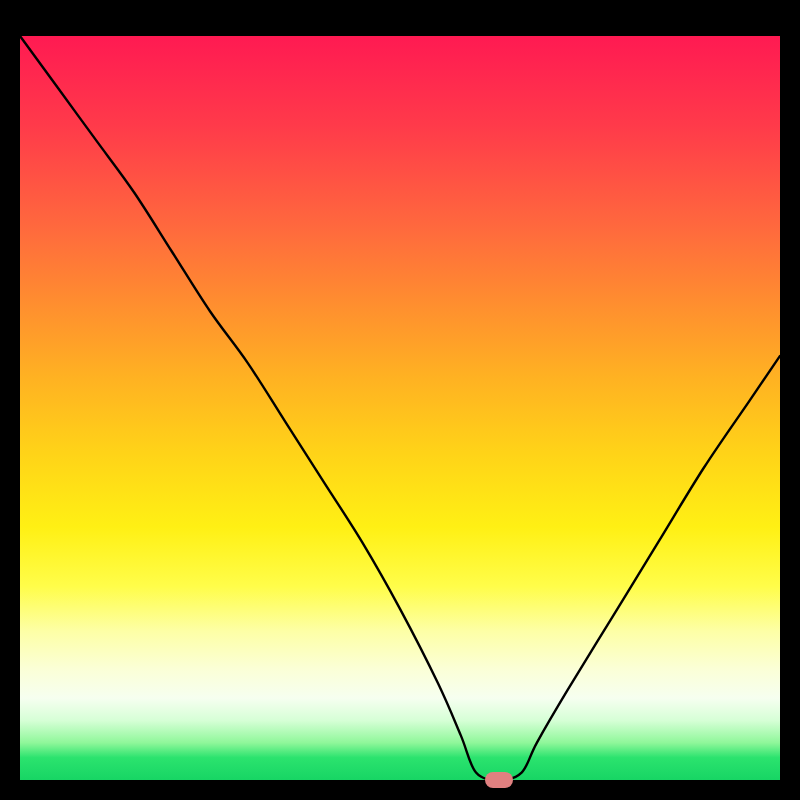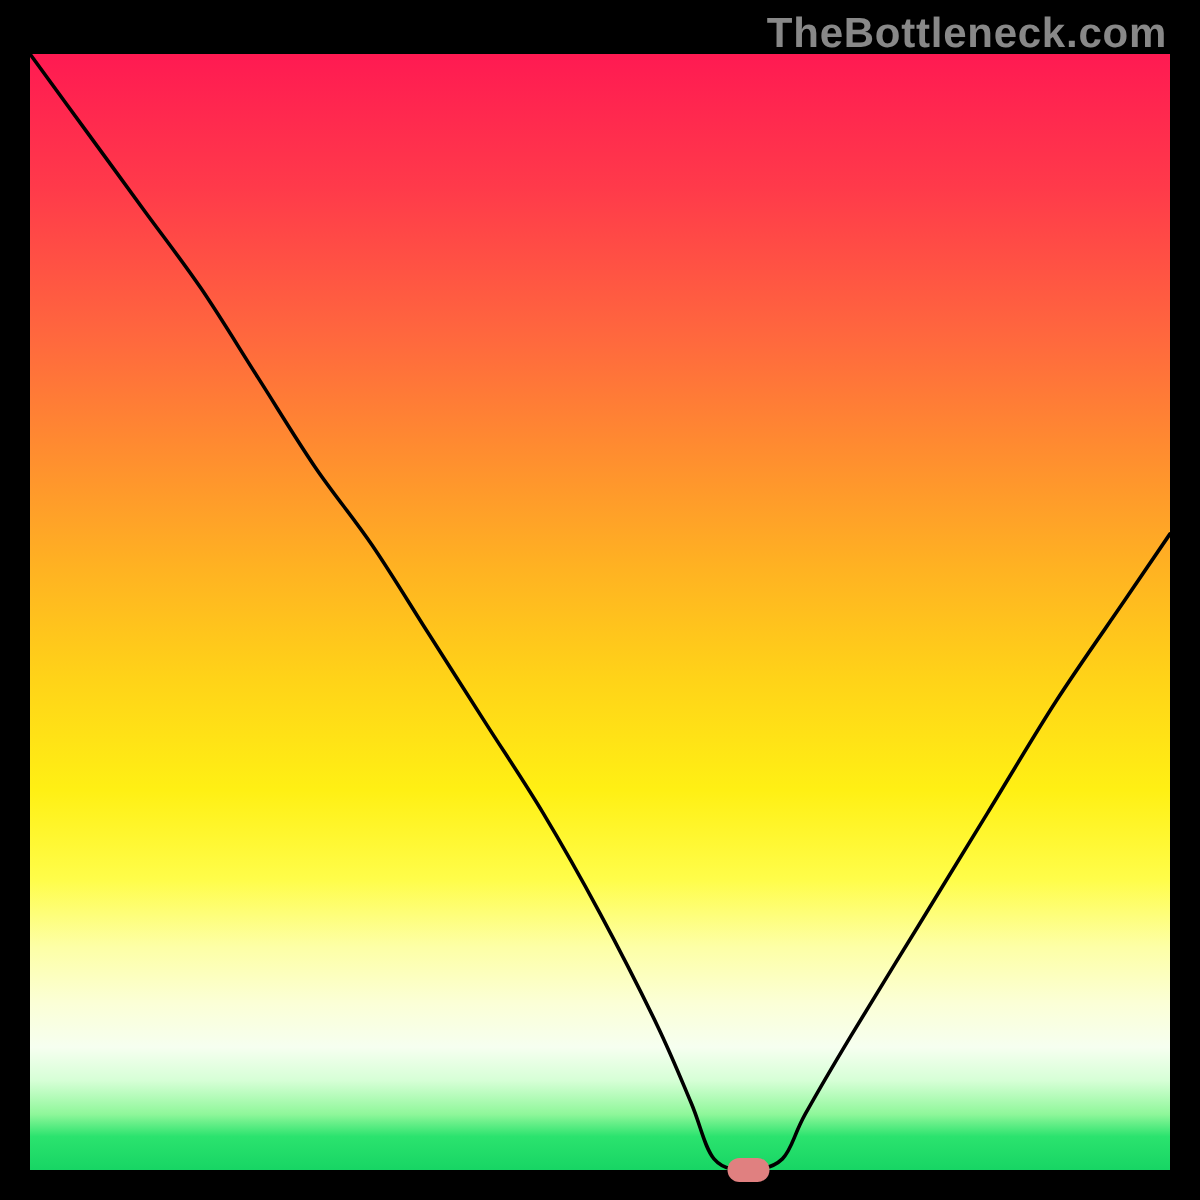--- a/index.html
+++ b/index.html
@@ -65,20 +65,19 @@
     stroke: #000;
     stroke-width: 2.4;
     stroke-linecap: round;
     stroke-linejoin: round;
   }
 </style>
 </head>
 <body>
 
 <div class="frame">
-  <div class="watermark">TheBottleneck.com</div>
   <div class="plot">
     <svg class="curve" viewBox="0 0 760 744" preserveAspectRatio="none">
       <path d="M 0.00 0.00 C 6.33 8.68, 25.33 34.72, 38.00 52.08 C 50.67 69.44, 63.33 86.80, 76.00 104.16 C 88.67 121.52, 101.33 137.64, 114.00 156.24 C 126.67 174.84, 139.33 195.92, 152.00 215.76 C 164.67 235.60, 177.33 256.68, 190.00 275.28 C 202.67 293.88, 215.33 308.76, 228.00 327.36 C 240.67 345.96, 253.33 367.04, 266.00 386.88 C 278.67 406.72, 291.33 426.56, 304.00 446.40 C 316.67 466.24, 329.33 484.84, 342.00 505.92 C 354.67 527.00, 367.33 549.32, 380.00 572.88 C 392.67 596.44, 407.87 626.20, 418.00 647.28 C 428.13 668.36, 434.47 684.48, 440.80 699.36 C 447.13 714.24, 449.67 729.12, 456.00 736.56 C 462.33 744.00, 471.20 744.00, 478.80 744.00 C 486.40 744.00, 495.27 742.76, 501.60 736.56 C 507.93 730.36, 509.20 720.44, 516.80 706.80 C 524.40 693.16, 534.53 675.80, 547.20 654.72 C 559.87 633.64, 577.60 605.12, 592.80 580.32 C 608.00 555.52, 623.20 530.72, 638.40 505.92 C 653.60 481.12, 668.80 455.08, 684.00 431.52 C 699.20 407.96, 716.93 383.16, 729.60 364.56 C 742.27 345.96, 754.93 327.36, 760.00 319.92"></path>
     </svg>
     <div class="marker" style="left: 478.8px; top: 744px; background: rgb(224, 128, 128);"></div>
   </div>
 </div>
 
 </body></html>

